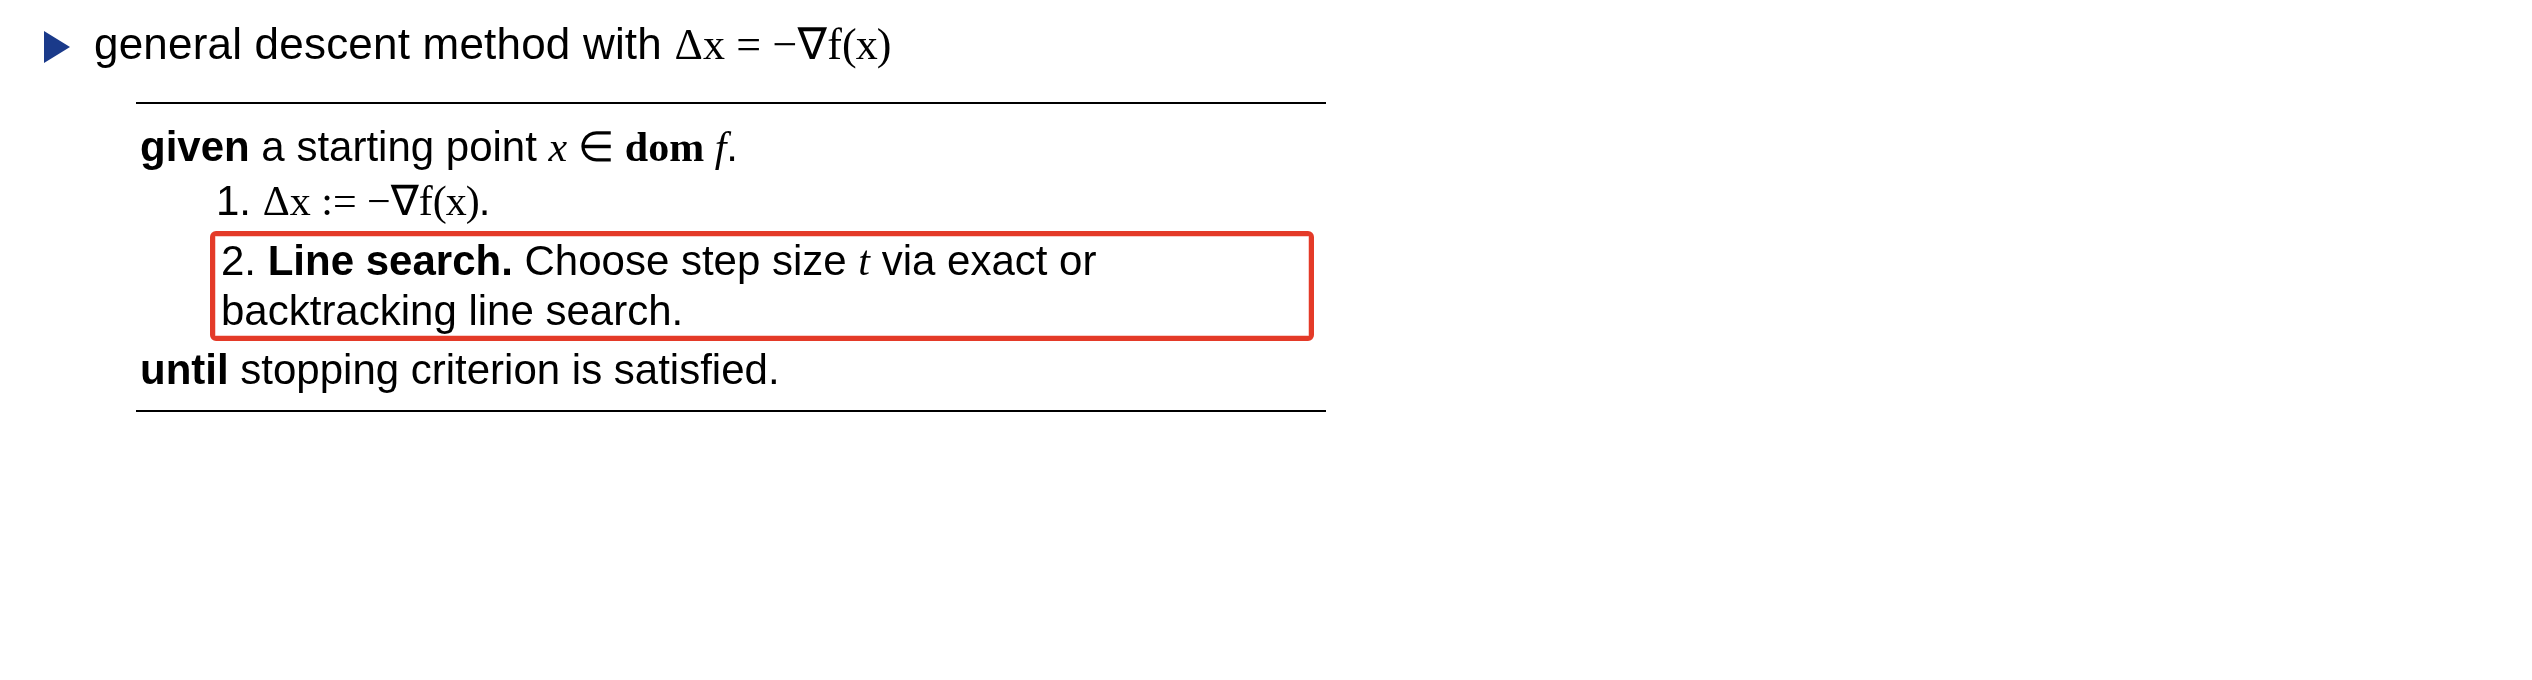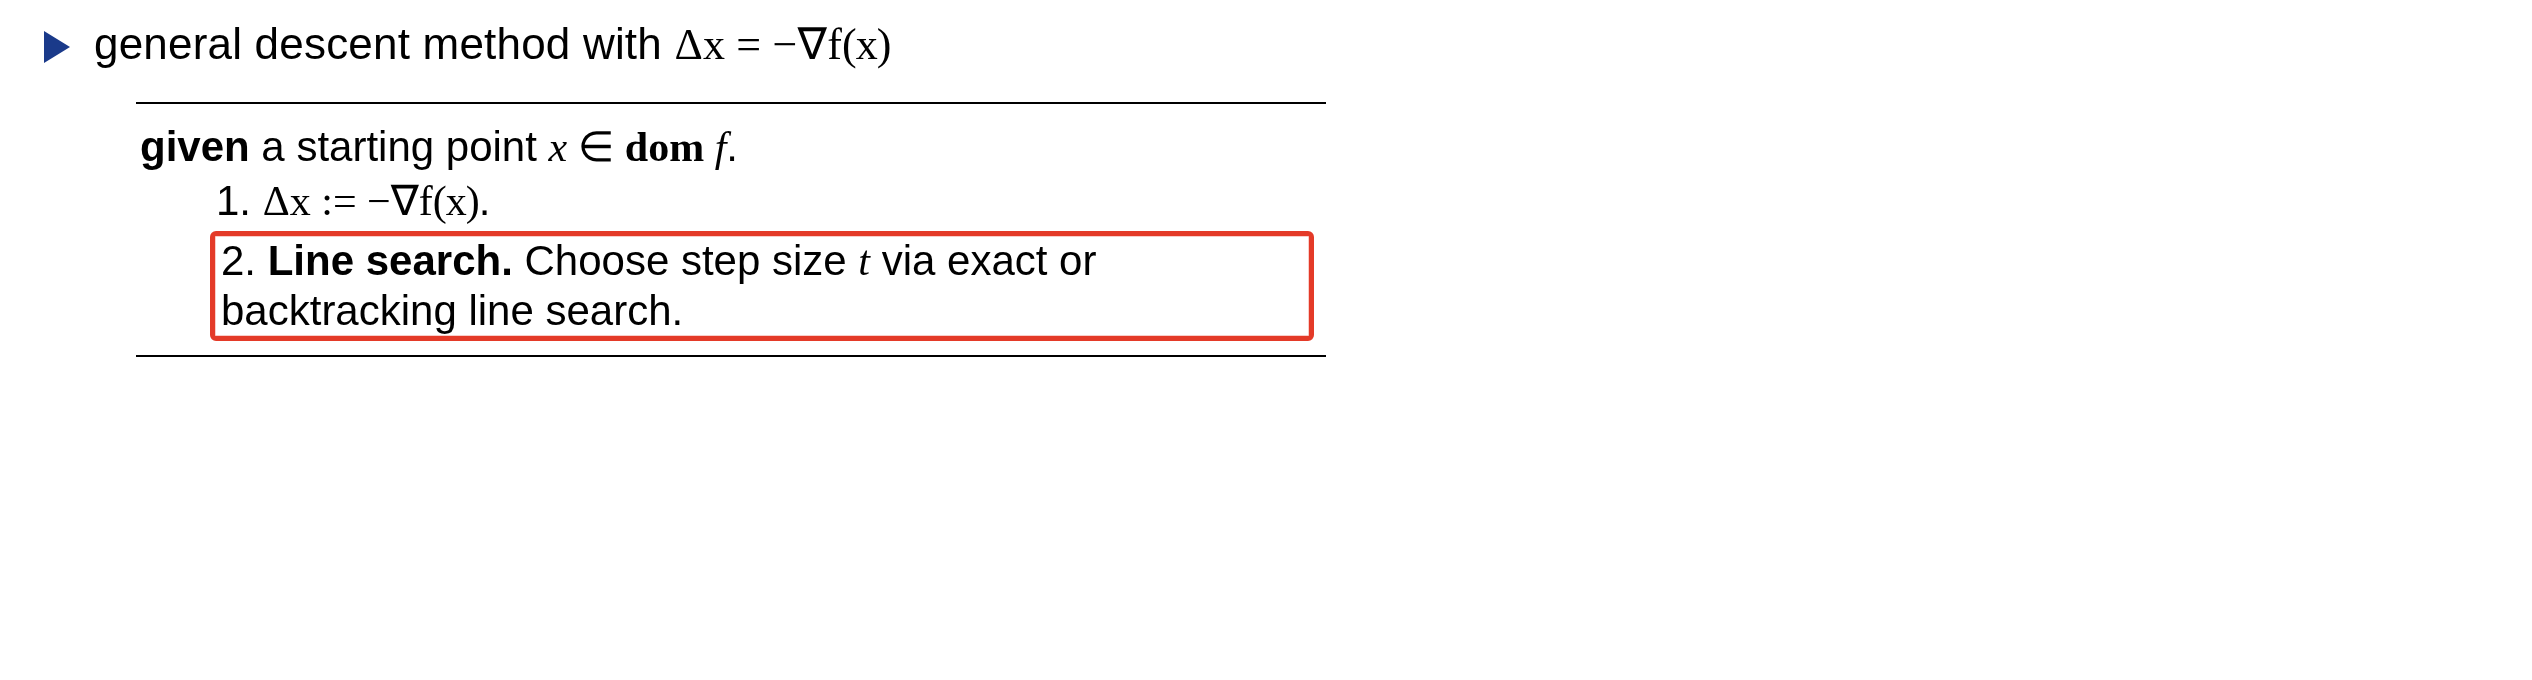--- a/index.html
+++ b/index.html
@@ -113,18 +113,21 @@
 
         <div class="step">
           <span class="highlight-box">
             <span>2. </span><span class="b">Line search.</span><span> Choose step size </span><span class="it">t</span><span> via exact or backtracking line search.</span>
           </span>
         </div>
 
 
       </div>
 
+      <div class="algo-line">
+        <span class="b">until</span><span> stopping criterion is satisfied.</span>
+      </div>
 
     </div>
     <hr class="hr-bot">
   </div>
 
 </div>
 
 </body></html>

